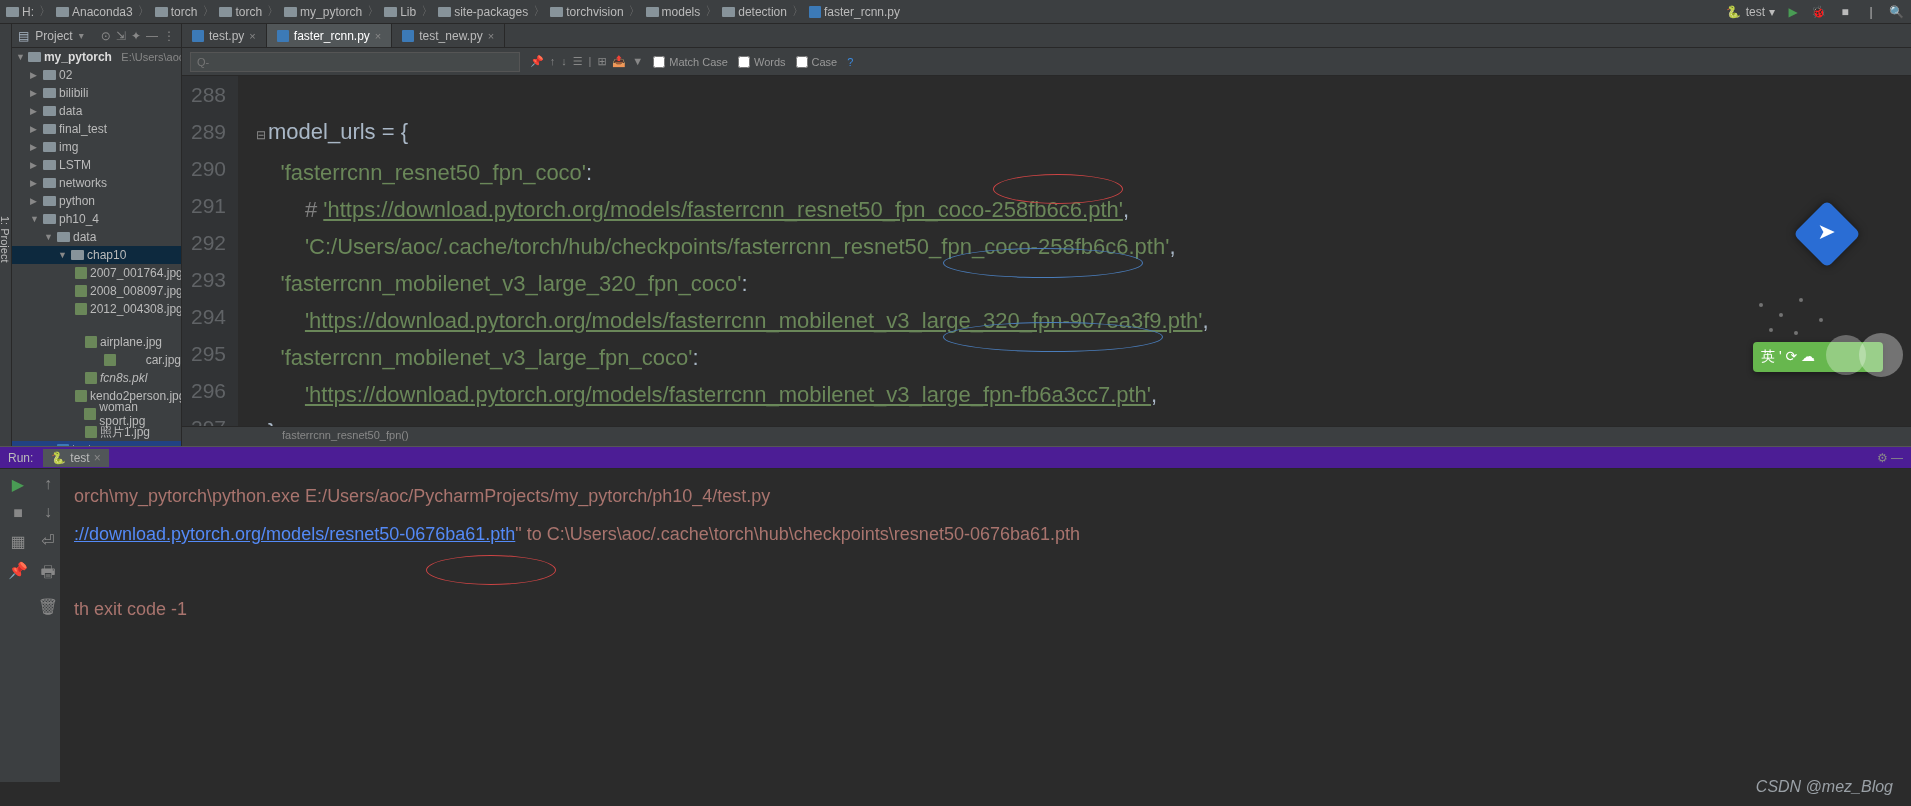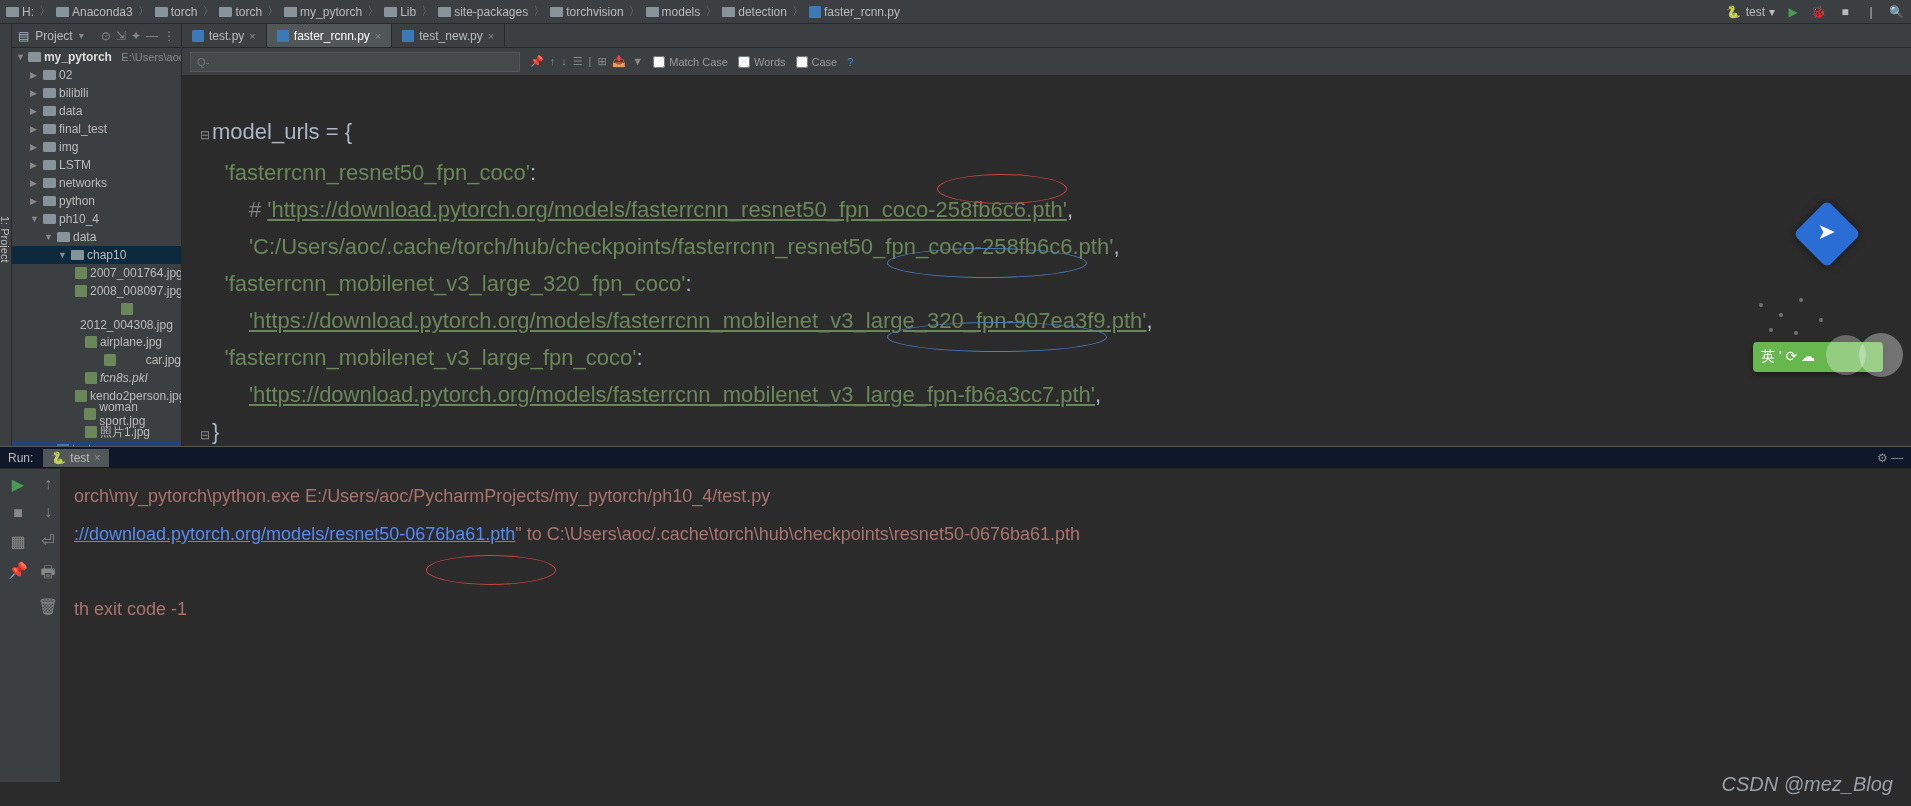--- a/index.html
+++ b/index.html
@@ -42,34 +42,34 @@
 .gutter { width:56px; background:#313335; text-align:right; padding-right:12px; font-size:21px; color:#606366; line-height:37px; padding-top:0; }
 .code { flex:1; font-size:22px; line-height:37px; padding-left:18px; white-space:pre; color:#a9b7c6; position:relative; }
 .str { color:#6a8759; }
 .cmt { color:#808080; }
 .url { color:#6a8759; text-decoration:underline; }
 .op { color:#a9b7c6; }
 .circle-red { position:absolute; border:1.5px solid #c44; border-radius:50%; pointer-events:none; }
 .circle-blue { position:absolute; border:1.5px solid #4a7dbb; border-radius:50%; pointer-events:none; }
 .breadcrumb-bottom { height:20px; background:#3c3f41; font-size:11px; color:#888; padding:2px 10px 0 100px; border-top:1px solid #282828; }
 .run-panel { height:336px; background:#2b2b2b; display:flex; flex-direction:column; border-top:1px solid #555; }
-.run-header { height:22px; background:#0f172a; display:flex; align-items:center; font-size:12px; padding:0 8px; border-bottom:1px solid #282828; }
+.run-header { height:22px; background:#4c1d95; display:flex; align-items:center; font-size:12px; padding:0 8px; border-bottom:1px solid #282828; }
 .run-header .lbl { color:#bbb; }
 .run-tab { margin-left:10px; display:flex; align-items:center; gap:4px; background:#515658; padding:2px 8px; color:#bbb; }
 .run-header .gear { margin-left:auto; color:#888; }
 .run-body { flex:1; display:flex; }
 .run-gutter { width:36px; background:#3c3f41; display:flex; flex-direction:column; align-items:center; padding-top:6px; gap:10px; }
 .run-gutter2 { width:24px; background:#3c3f41; display:flex; flex-direction:column; align-items:center; padding-top:6px; gap:10px; }
 .console { flex:1; font-family:"Consolas",monospace; font-size:18px; line-height:37px; padding:8px 14px; color:#a9746e; white-space:pre; overflow:hidden; }
 .console .link { color:#548af7; text-decoration:underline; }
 .floating-badge { position:absolute; right:60px; top:210px; width:48px; height:48px; background:#2a6dd4; transform:rotate(45deg); border-radius:6px; box-shadow:0 0 8px rgba(0,0,0,.5); }
 .floating-badge::after { content:"➤"; position:absolute; transform:rotate(-45deg); color:#fff; font-size:22px; left:13px; top:10px; }
 .ime-bar { position:absolute; right:28px; top:342px; width:130px; height:30px; background:#67b74e; border-radius:4px; color:#fff; font-size:14px; display:flex; align-items:center; padding:0 8px; gap:6px; box-shadow:0 2px 6px rgba(0,0,0,.4); }
 .dandelion { position:absolute; right:0; top:285px; width:180px; height:100px; pointer-events:none; opacity:.85; }
-.watermark { position:absolute; right:18px; bottom:10px; font-size:20px; color:#9aa0a6; font-style:italic; }
+.watermark { position:absolute; right:18px; bottom:10px; font-size:16px; color:#9aa0a6; font-style:italic; }
 .fold { display:inline-block; width:12px; color:#888; font-size:12px; }
 </style>
 </head>
 <body>
 
 <div class="topbar">
   <div class="breadcrumbs" id="bc">
       <span class="bc">
         <span class="fld"></span>
         <span>H:</span>
@@ -214,21 +214,21 @@
         <div class="tree-row" style="padding-left: 60px;">
           <span class="arr"></span>
           <span class="file-i"></span>
           <span>2007_001764.jpg</span>
         </div>
         <div class="tree-row" style="padding-left: 60px;">
           <span class="arr"></span>
           <span class="file-i"></span>
           <span>2008_008097.jpg</span>
         </div>
-        <div class="tree-row" style="padding-left: 60px; flex-direction: column;">
+        <div class="tree-row" style="padding-left: 60px;">
           <span class="arr"></span>
           <span class="file-i"></span>
           <span>2012_004308.jpg</span>
         </div>
         <div class="tree-row" style="padding-left: 60px; margin-top: 15px;">
           <span class="arr"></span>
           <span class="file-i"></span>
           <span>airplane.jpg</span>
         </div>
         <div class="tree-row" style="padding-left: 60px; gap: 30px;">
@@ -305,38 +305,51 @@
           <span>Words</span>
         </label>
       <label class="find-opt">
           <input type="checkbox" style="">
           <span>Case</span>
         </label>
       <span style="color:#3b8be2">?</span>
     </div>
 
     <div class="editor">
+      <div class="gutter" id="gutter">
+          <div>288</div>
+          <div>289</div>
+          <div>290</div>
+          <div>291</div>
+          <div>292</div>
+          <div>293</div>
+          <div>294</div>
+          <div>295</div>
+          <div>296</div>
+          <div>297</div>
+        </div>
       <div class="code">
 <span class="fold">⊟</span><span>model_urls = {</span>
     <span class="str">'fasterrcnn_resnet50_fpn_coco'</span><span class="op">:</span>
         <span class="cmt"># </span><span class="url">'https://download.pytorch.org/models/fasterrcnn_resnet50_fpn_coco-258fb6c6.pth'</span><span class="op">,</span>
         <span class="str">'C:/Users/aoc/.cache/torch/hub/checkpoints/fasterrcnn_resnet50_fpn_coco-258fb6c6.pth'</span><span class="op">,</span>
     <span class="str">'fasterrcnn_mobilenet_v3_large_320_fpn_coco'</span><span class="op">:</span>
         <span class="url">'https://download.pytorch.org/models/fasterrcnn_mobilenet_v3_large_320_fpn-907ea3f9.pth'</span><span class="op">,</span>
     <span class="str">'fasterrcnn_mobilenet_v3_large_fpn_coco'</span><span class="op">:</span>
         <span class="url">'https://download.pytorch.org/models/fasterrcnn_mobilenet_v3_large_fpn-fb6a3cc7.pth'</span><span class="op">,</span>
 <span class="fold">⊟</span><span>}</span>
 
 
         <div class="circle-red" style="left:755px; top:98px; width:130px; height:30px"></div>
         <div class="circle-blue" style="left:705px; top:172px; width:200px; height:30px"></div>
         <div class="circle-blue" style="left:705px; top:246px; width:220px; height:30px"></div>
       </div>
     </div>
 
+    <div class="breadcrumb-bottom">fasterrcnn_resnet50_fpn()</div>
   </div>
 </div>
 
 <div class="run-panel">
   <div class="run-header">
     <span class="lbl">Run:</span>
     <span class="run-tab">🐍 <span>test</span> <span style="color:#888">×</span></span>
     <span class="gear">⚙ —</span>
   </div>
   <div class="run-body">

